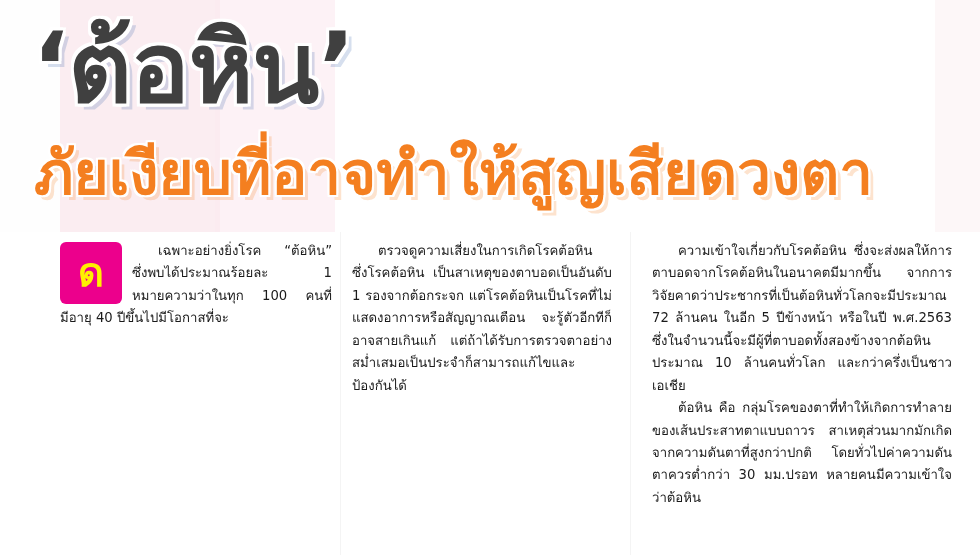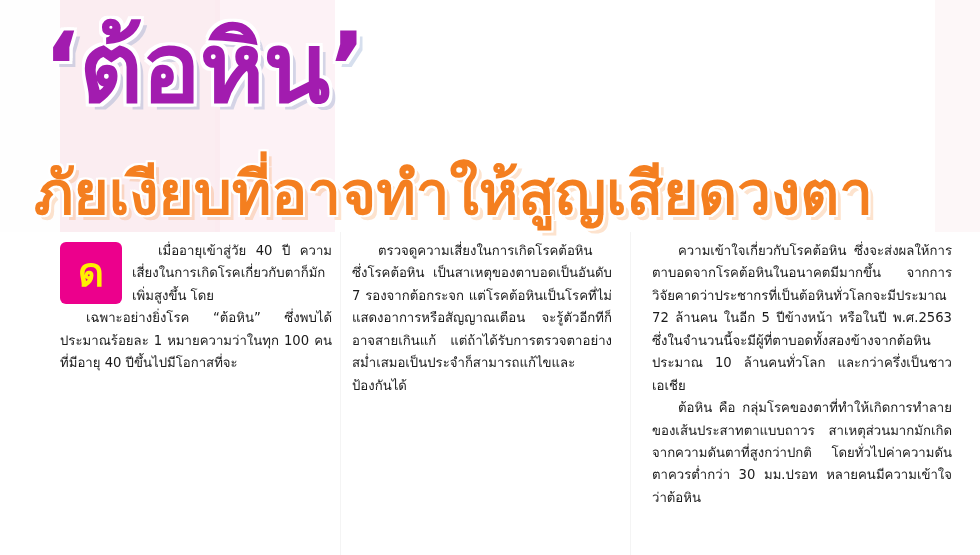--- a/index.html
+++ b/index.html
@@ -54,25 +54,25 @@
 
   
   .headline {
     position: absolute;
     left: 0; top: 0;
     width: 980px; height: 238px;
     z-index: 5;
   }
   .headline-main {
     position: absolute;
-    left: 43px; top: 16px;
+    left: 32px; top: 16px;
     font-family: "DejaVu Sans", "Liberation Sans", sans-serif;
     font-size: 98px;
     font-weight: bold;
-    color: #a21caf;
+    color: #404040;
     letter-spacing: -1px;
     line-height: 1.08;
     text-shadow:
       3px 0 0 #ffffff, -3px 0 0 #ffffff, 0 3px 0 #ffffff, 0 -3px 0 #ffffff,
       3px 3px 0 #ffffff, -3px 3px 0 #ffffff, 3px -3px 0 #ffffff, -3px -3px 0 #ffffff,
       6px 6px 0 rgba(27,79,160,.18);
     white-space: nowrap;
   }
   .headline-sub {
     position: absolute;
@@ -80,21 +80,20 @@
     font-family: "DejaVu Sans", "Liberation Sans", sans-serif;
     font-size: 60px;
     font-weight: bold;
     color: #f47f20;
     line-height: 1.1;
     text-shadow:
       2px 0 0 #ffffff, -2px 0 0 #ffffff, 0 2px 0 #ffffff, 0 -2px 0 #ffffff,
       2px 2px 0 #ffffff, -2px 2px 0 #ffffff, 2px -2px 0 #ffffff, -2px -2px 0 #ffffff,
       5px 5px 0 rgba(244,127,32,.22);
     white-space: nowrap;
-    margin-top: 20px;
   }
 
   
   .columns {
     position: absolute;
     left: 0; top: 240px;
     width: 980px; height: 315px;
     z-index: 4;
   }
   .col {
@@ -161,26 +160,25 @@
   <div class="headline-main">‘ต้อหิน’</div>
   <div class="headline-sub">ภัยเงียบที่อาจทำให้สูญเสียดวงตา</div>
 </div>
 
 <div class="columns">
 
   <div class="col col-1">
     <div class="dropcap">
       <span>ด</span>
     </div>
-    <p>เมื่ออายุเข้าสู่วัย 40 ปี ความเสี่ยงในการเกิดโรคเกี่ยวกับตาก็มักเพิ่มสูงขึ้น โดย</p>
     <p class="bold">เฉพาะอย่างยิ่งโรค “ต้อหิน” ซึ่งพบได้ประมาณร้อยละ 1 หมายความว่าในทุก 100 คนที่มีอายุ 40 ปีขึ้นไปมีโอกาสที่จะ</p>
   </div>
 
   <div class="col col-2">
-    <p>ตรวจดูความเสี่ยงในการเกิดโรคต้อหิน ซึ่งโรคต้อหิน เป็นสาเหตุของตาบอดเป็นอันดับ 7 รองจากต้อกระจก แต่โรคต้อหินเป็นโรคที่ไม่แสดงอาการหรือสัญญาณเตือน จะรู้ตัวอีกทีก็อาจสายเกินแก้ แต่ถ้าได้รับการตรวจตาอย่างสม่ำเสมอเป็นประจำก็สามารถแก้ไขและป้องกันได้</p>
+    <p>ตรวจดูความเสี่ยงในการเกิดโรคต้อหิน ซึ่งโรคต้อหิน เป็นสาเหตุของตาบอดเป็นอันดับ 1 รองจากต้อกระจก แต่โรคต้อหินเป็นโรคที่ไม่แสดงอาการหรือสัญญาณเตือน จะรู้ตัวอีกทีก็อาจสายเกินแก้ แต่ถ้าได้รับการตรวจตาอย่างสม่ำเสมอเป็นประจำก็สามารถแก้ไขและป้องกันได้</p>
   </div>
 
   <div class="col col-3">
     <p>ความเข้าใจเกี่ยวกับโรคต้อหิน ซึ่งจะส่งผลให้การตาบอดจากโรคต้อหินในอนาคตมีมากขึ้น จากการวิจัยคาดว่าประชากรที่เป็นต้อหินทั่วโลกจะมีประมาณ 72 ล้านคน ในอีก 5 ปีข้างหน้า หรือในปี พ.ศ.2563 ซึ่งในจำนวนนี้จะมีผู้ที่ตาบอดทั้งสองข้างจากต้อหินประมาณ 10 ล้านคนทั่วโลก และกว่าครึ่งเป็นชาวเอเชีย</p>
     <p class="bold">ต้อหิน คือ กลุ่มโรคของตาที่ทำให้เกิดการทำลายของเส้นประสาทตาแบบถาวร สาเหตุส่วนมากมักเกิดจากความดันตาที่สูงกว่าปกติ โดยทั่วไปค่าความดันตาควรต่ำกว่า 30 มม.ปรอท หลายคนมีความเข้าใจว่าต้อหิน</p>
   </div>
 
 </div>
 
 </body></html>

